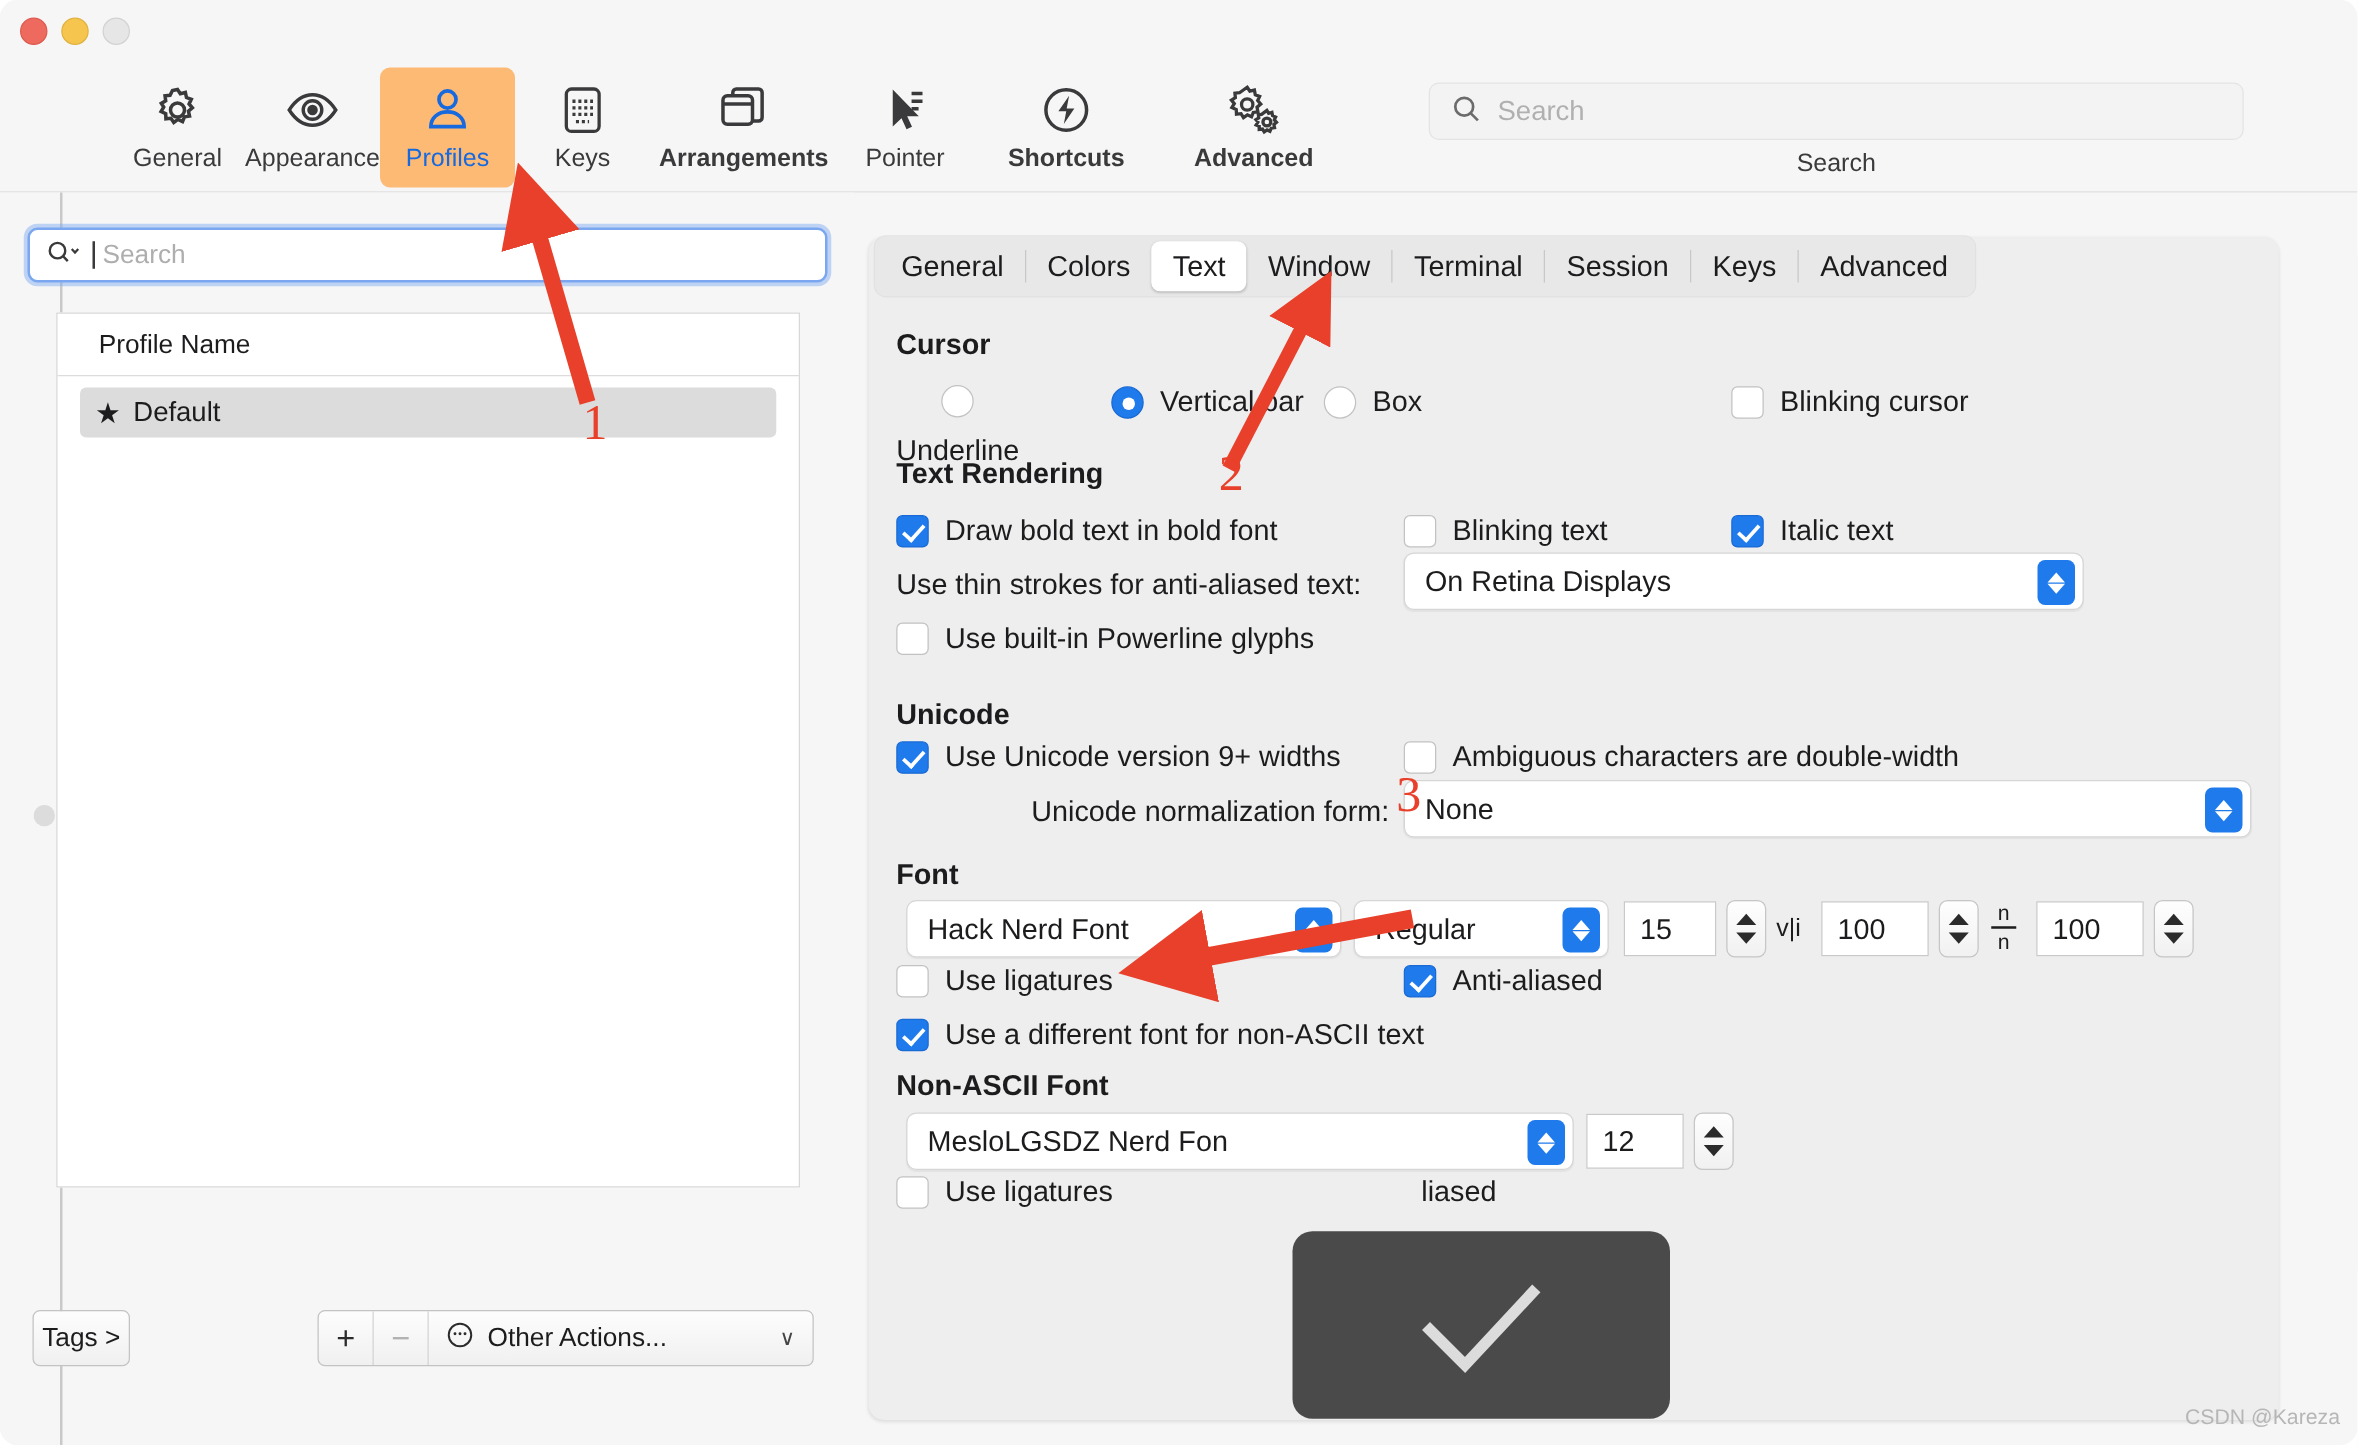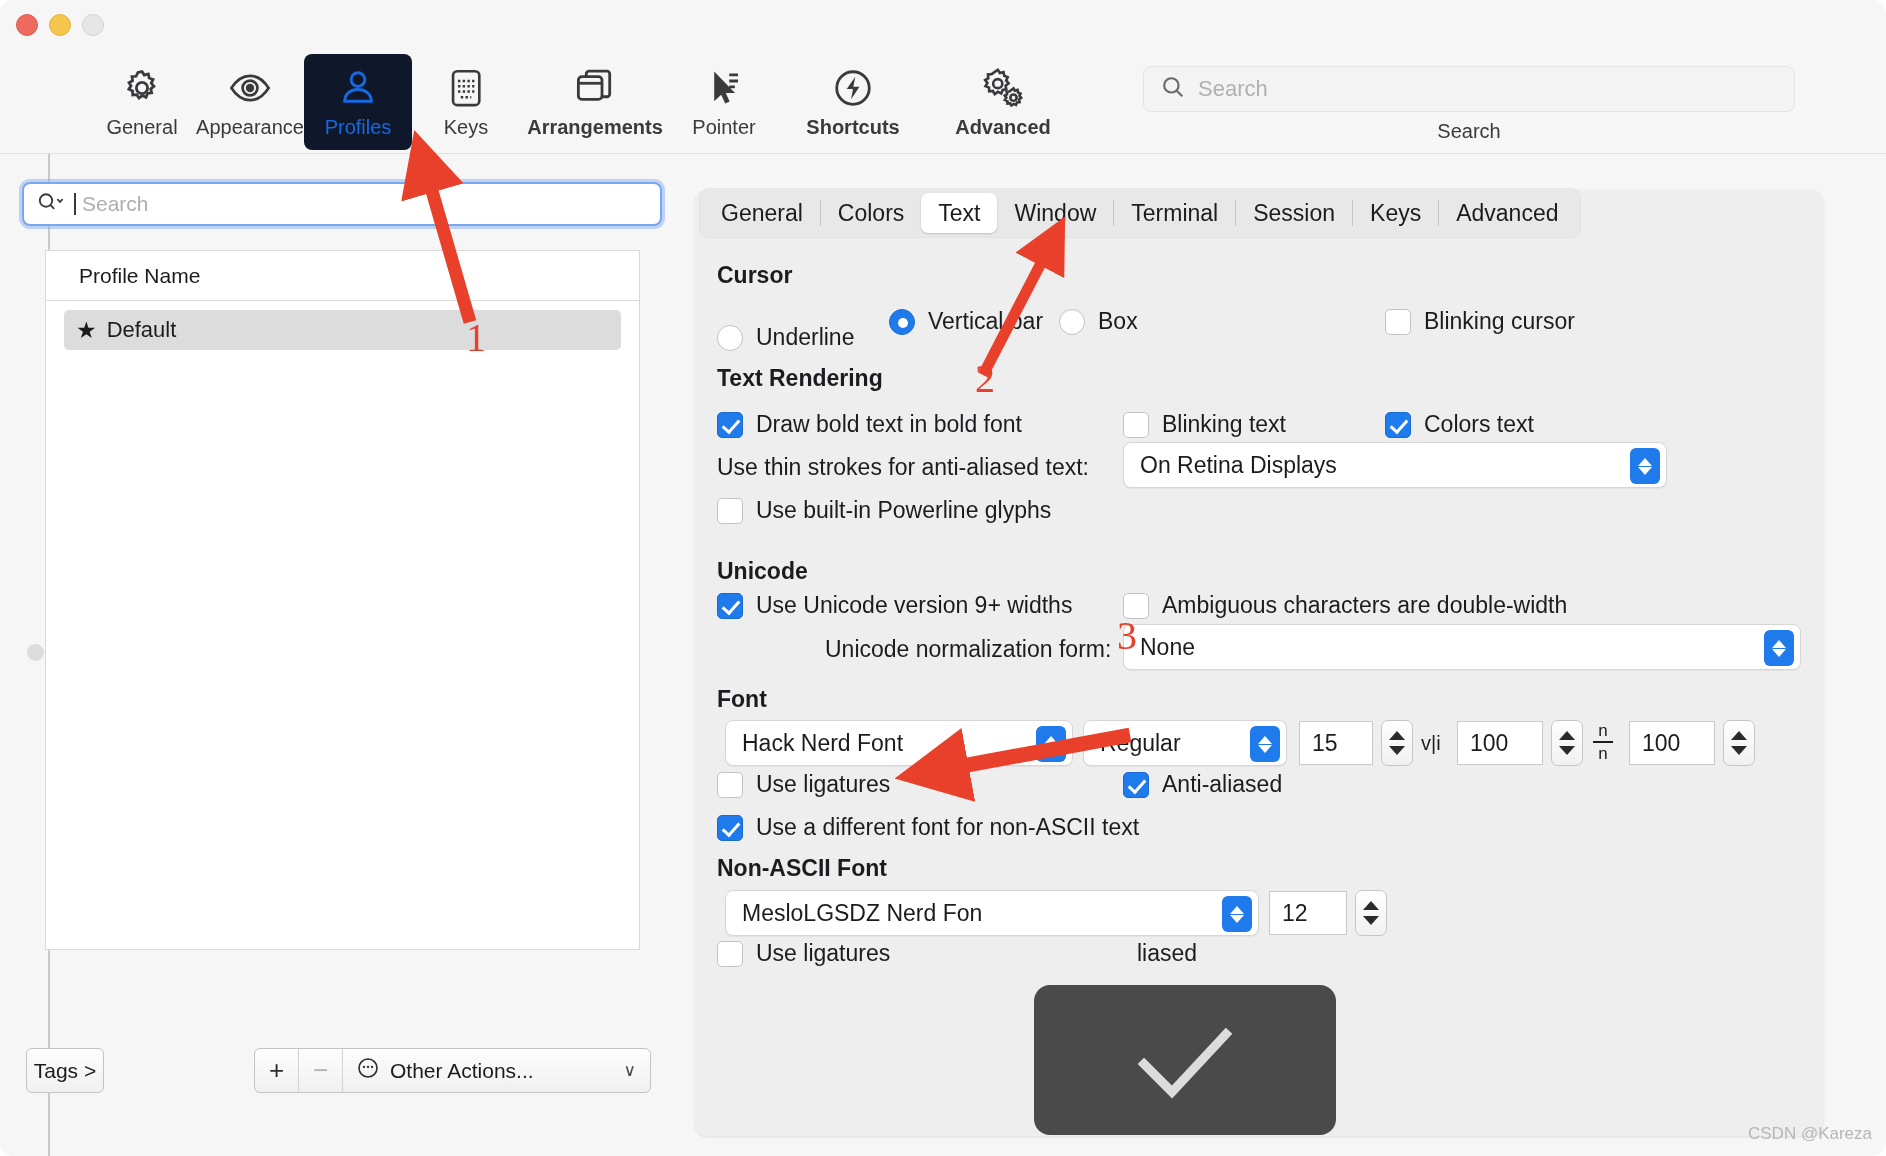--- a/index.html
+++ b/index.html
@@ -50,21 +50,21 @@
     display: flex; align-items: flex-start; gap: 0px;
   }
   .tb-item {
     width: 108px; height: 96px;
     display: flex; flex-direction: column; align-items: center; justify-content: flex-start;
     padding-top: 10px;
     border-radius: 8px;
     color: #3a3a3c;
     cursor: default;
   }
-  .tb-item.selected { background: #0f172a; color: #1769e0; }
+  .tb-item.selected { background: #fdba74; color: #1769e0; }
   .tb-item .tb-ico { height: 48px; display: flex; align-items: center; justify-content: center; }
   .tb-item .tb-lbl { font-size: 20px; margin-top: 4px; white-space: nowrap; }
   .tb-item.wide { width: 150px; font-weight: bold; }
 
   
   #tb-search-wrap { position: absolute; left: 1143px; top: 14px; width: 652px; }
   #tb-search {
     width: 652px; height: 46px; border-radius: 8px;
     background: #f3f3f3; border: 1px solid #e4e4e4;
     display: flex; align-items: center; padding-left: 16px; gap: 12px;
@@ -413,21 +413,21 @@
         </div>
       </div>
     </div>
   </div>
 
   <div id="right">
     <div class="pane-body">
 
       <div class="sect-title" style="position:absolute;left:22px;top:24px;">Cursor</div>
 
-      <div class="row" style="position:absolute;left:22px;top:86px;">
+      <div class="row" style="position:absolute;left:22px;top:70px;flex-direction:column;">
         <span class="radio"></span>
         <span class="lbl">Underline</span>
       </div>
       <div class="row" style="position:absolute;left:194px;top:70px;">
         <span class="radio on"></span>
         <span class="lbl">Vertical bar</span>
       </div>
       <div class="row" style="position:absolute;left:364px;top:70px;">
         <span class="radio"></span>
         <span class="lbl">Box</span>
@@ -442,21 +442,21 @@
       <div class="row" style="position:absolute;left:22px;top:173px;">
         <span class="cbx on"></span>
         <span class="lbl">Draw bold text in bold font</span>
       </div>
       <div class="row" style="position:absolute;left:428px;top:173px;">
         <span class="cbx"></span>
         <span class="lbl">Blinking text</span>
       </div>
       <div class="row" style="position:absolute;left:690px;top:173px;">
         <span class="cbx on"></span>
-        <span class="lbl">Colors text</span>
+        <span class="lbl">Italic text</span>
       </div>
 
       <div class="lbl" style="position:absolute;left:22px;top:216px;">Use thin strokes for anti-aliased text:</div>
       <div class="popup" style="position:absolute;left:428px;top:204px;width:544px;">
         <span>On Retina Displays</span>
         <span class="arrows">
             <i class="up"></i>
             <i class="dn"></i>
           </span>
       </div>

